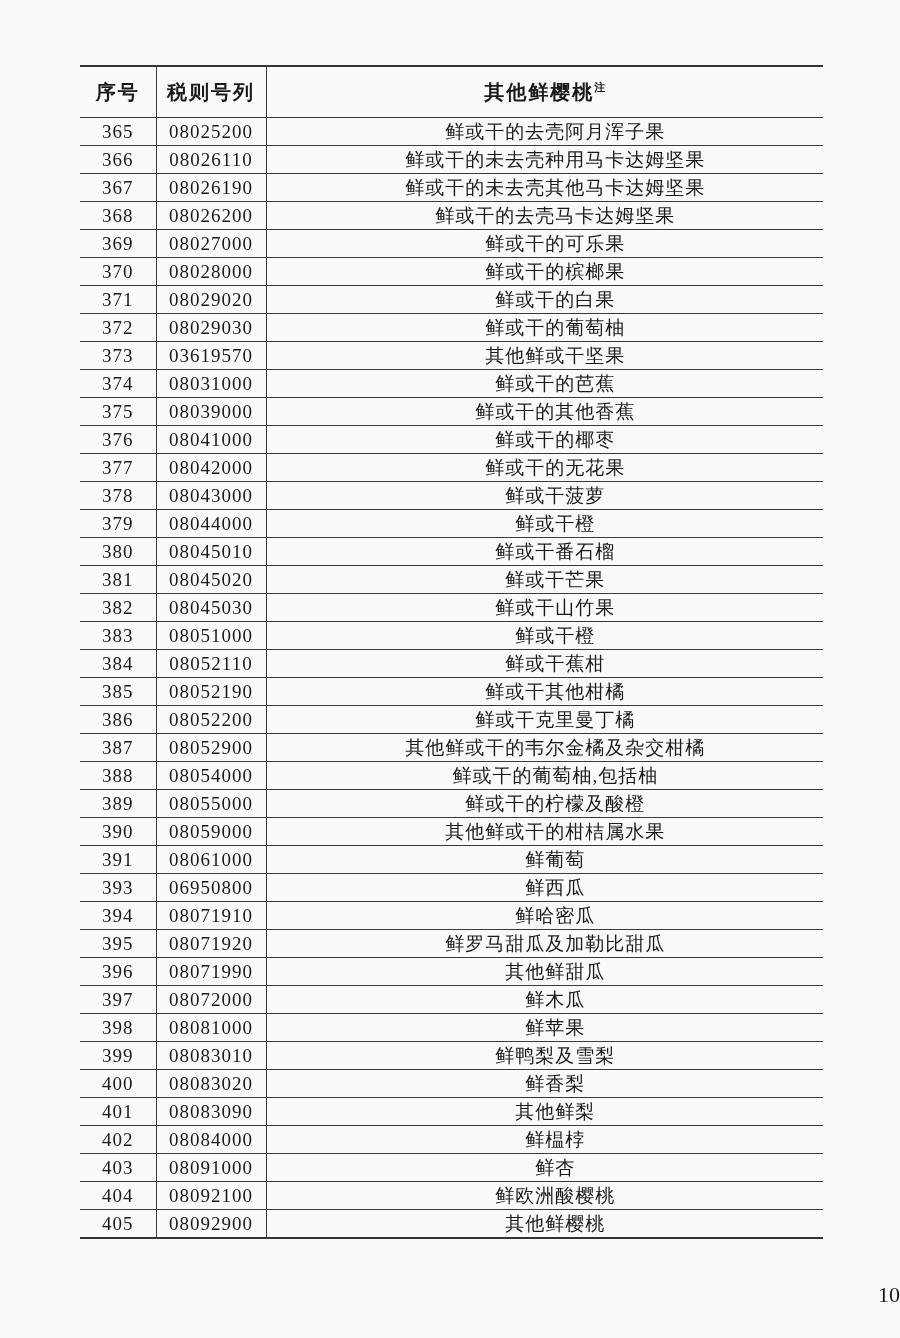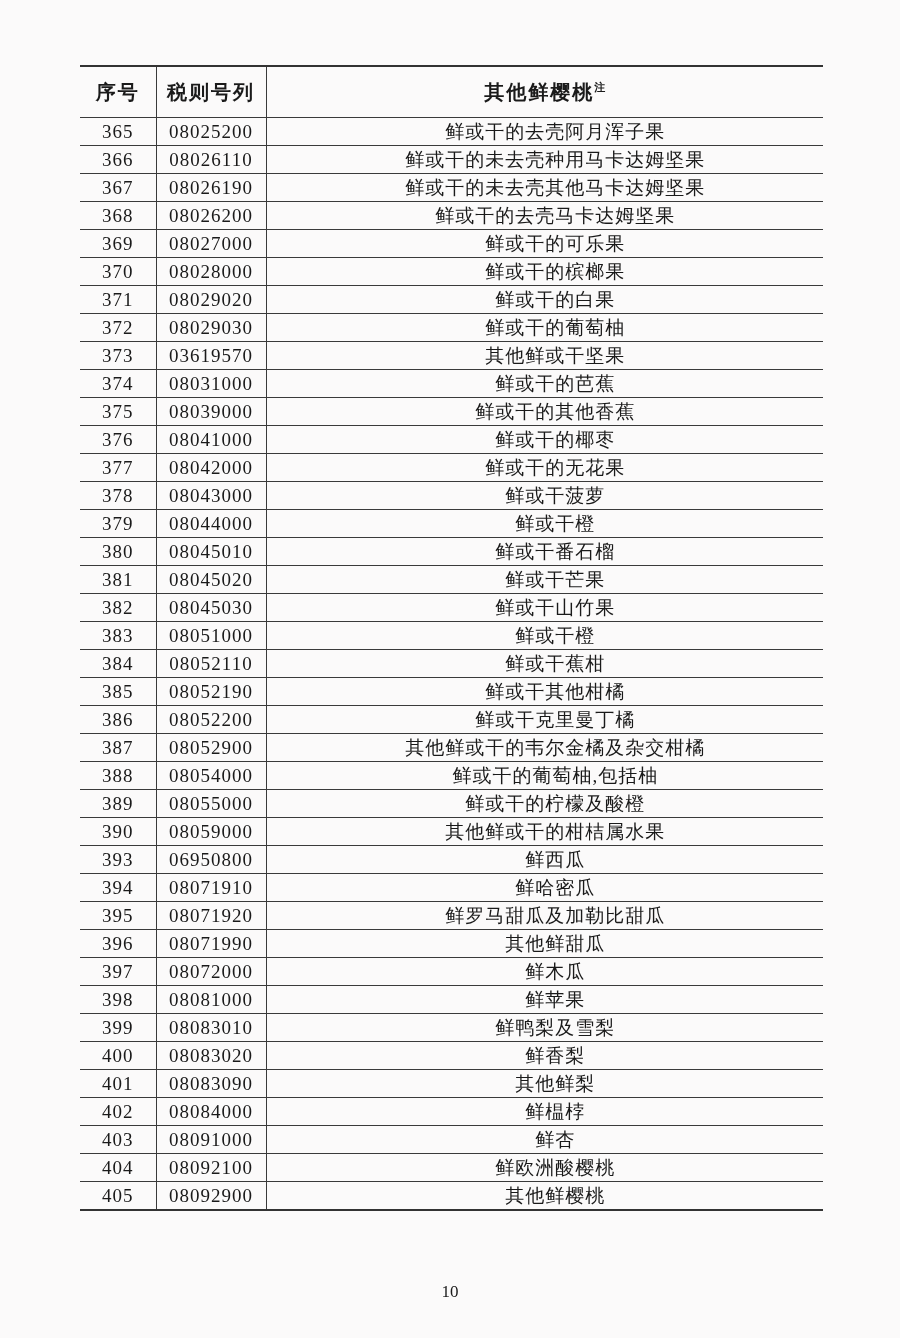--- a/index.html
+++ b/index.html
@@ -66,22 +66,22 @@
     font-size: 11px;
     font-weight: bold;
     vertical-align: super;
     letter-spacing: 0;
   }
   .page-footer {
     position: absolute;
     top: 1282px;
     left: 0;
     width: 900px;
-    text-align: center;
-    font-size: 17px;
+    text-align: right;
+    font-size: 22px;
     color: #1a1a1a;
   }
 </style>
 </head>
 <body>
 
 <table class="doc-table">
   <colgroup>
     <col class="col-seq">
     <col class="col-code">
@@ -219,20 +219,25 @@
         <td class="c0">389</td>
         <td class="c1">08055000</td>
         <td class="c2">鲜或干的柠檬及酸橙</td>
       </tr>
       <tr>
         <td class="c0">390</td>
         <td class="c1">08059000</td>
         <td class="c2">其他鲜或干的柑桔属水果</td>
       </tr>
       <tr>
+        <td class="c0">391</td>
+        <td class="c1">08061000</td>
+        <td class="c2">鲜葡萄</td>
+      </tr>
+      <tr>
         <td class="c0">393</td>
         <td class="c1">06950800</td>
         <td class="c2">鲜西瓜</td>
       </tr>
       <tr>
         <td class="c0">394</td>
         <td class="c1">08071910</td>
         <td class="c2">鲜哈密瓜</td>
       </tr>
       <tr>

